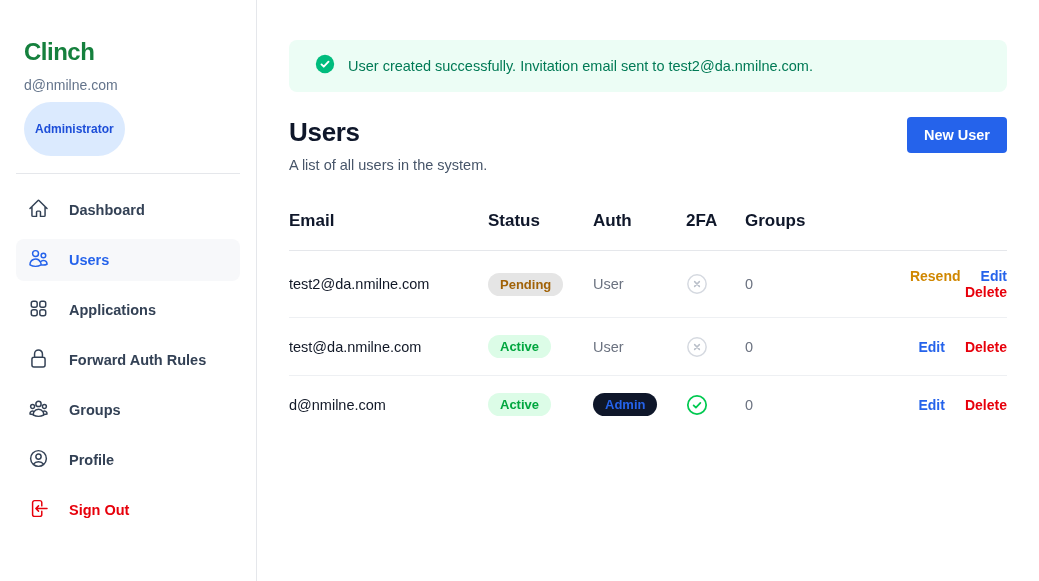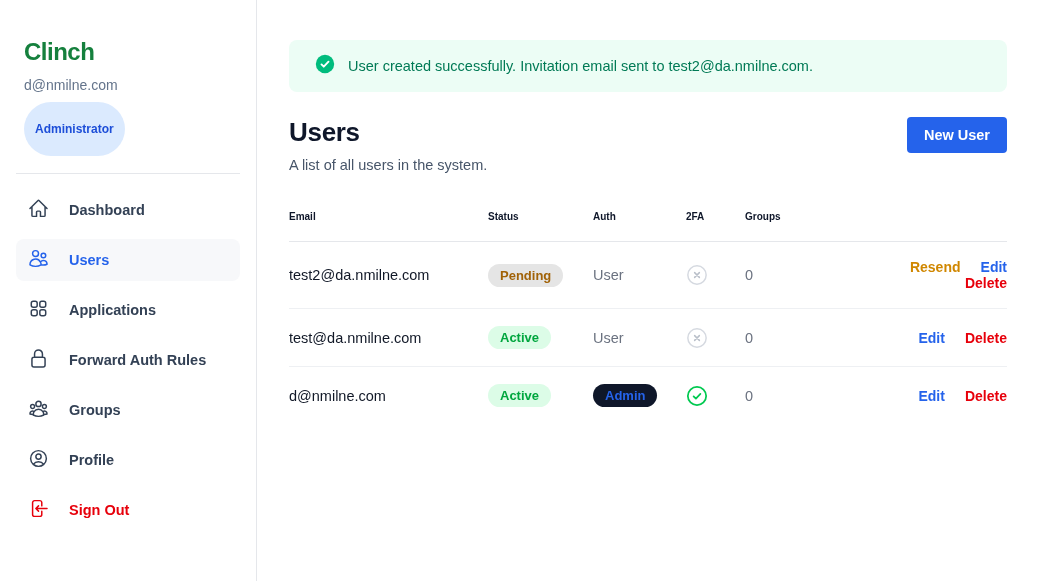--- a/index.html
+++ b/index.html
@@ -66,21 +66,21 @@
 
   
   table { width: 100%; border-collapse: collapse; table-layout: fixed; }
   col.c-email  { width: 199px; }
   col.c-status { width: 105px; }
   col.c-role   { width: 93px;  }
   col.c-2fa    { width: 59px;  }
   col.c-groups { width: 95px;  }
   col.c-actions{ width: auto;  }
   th {
-    text-align: left; font-size: 10px; font-weight: 700; color: #0f172a;
+    text-align: left; font-size: 17px; font-weight: 700; color: #0f172a;
     padding: 8px 0 19px; border-bottom: 1px solid #e5e7eb;
   }
   td {
     padding: 17px 0; font-size: 14.5px; vertical-align: middle;
     border-bottom: 1px solid #eef0f3;
   }
   tr:last-child td { border-bottom: none; }
   .cell-email { color: #111827; }
   .cell-muted { color: #6b7280; }
   .badge {

